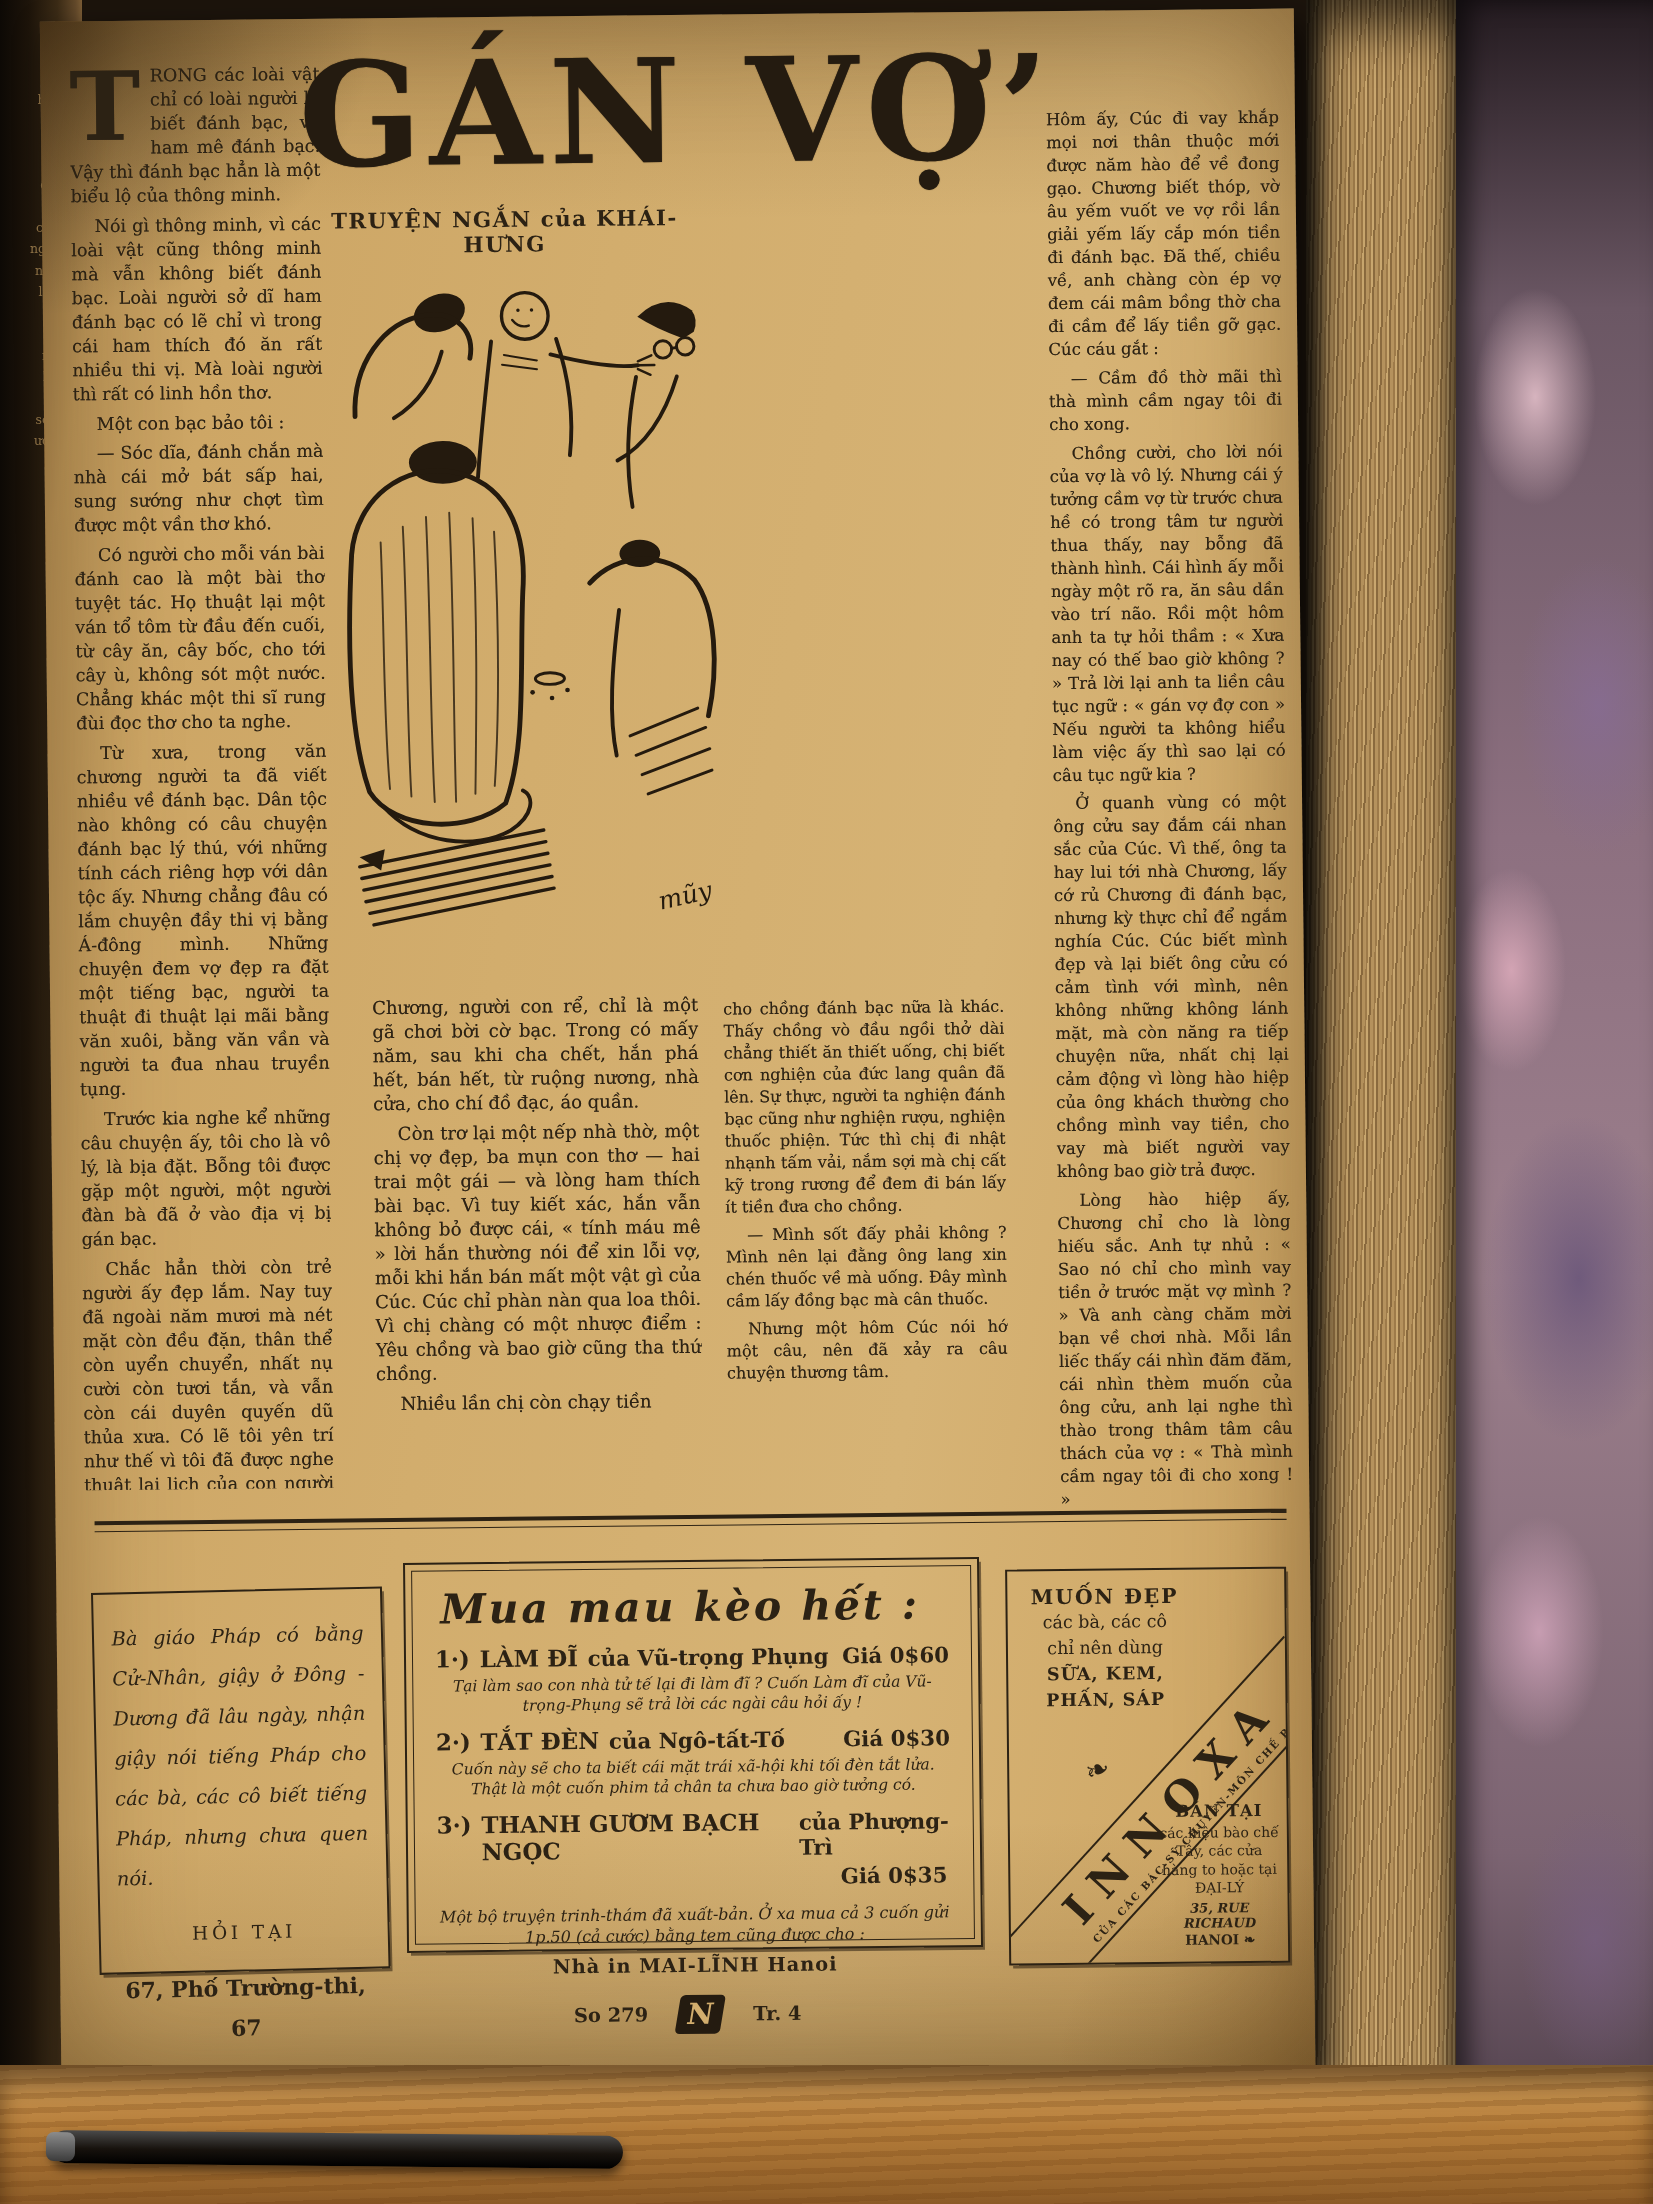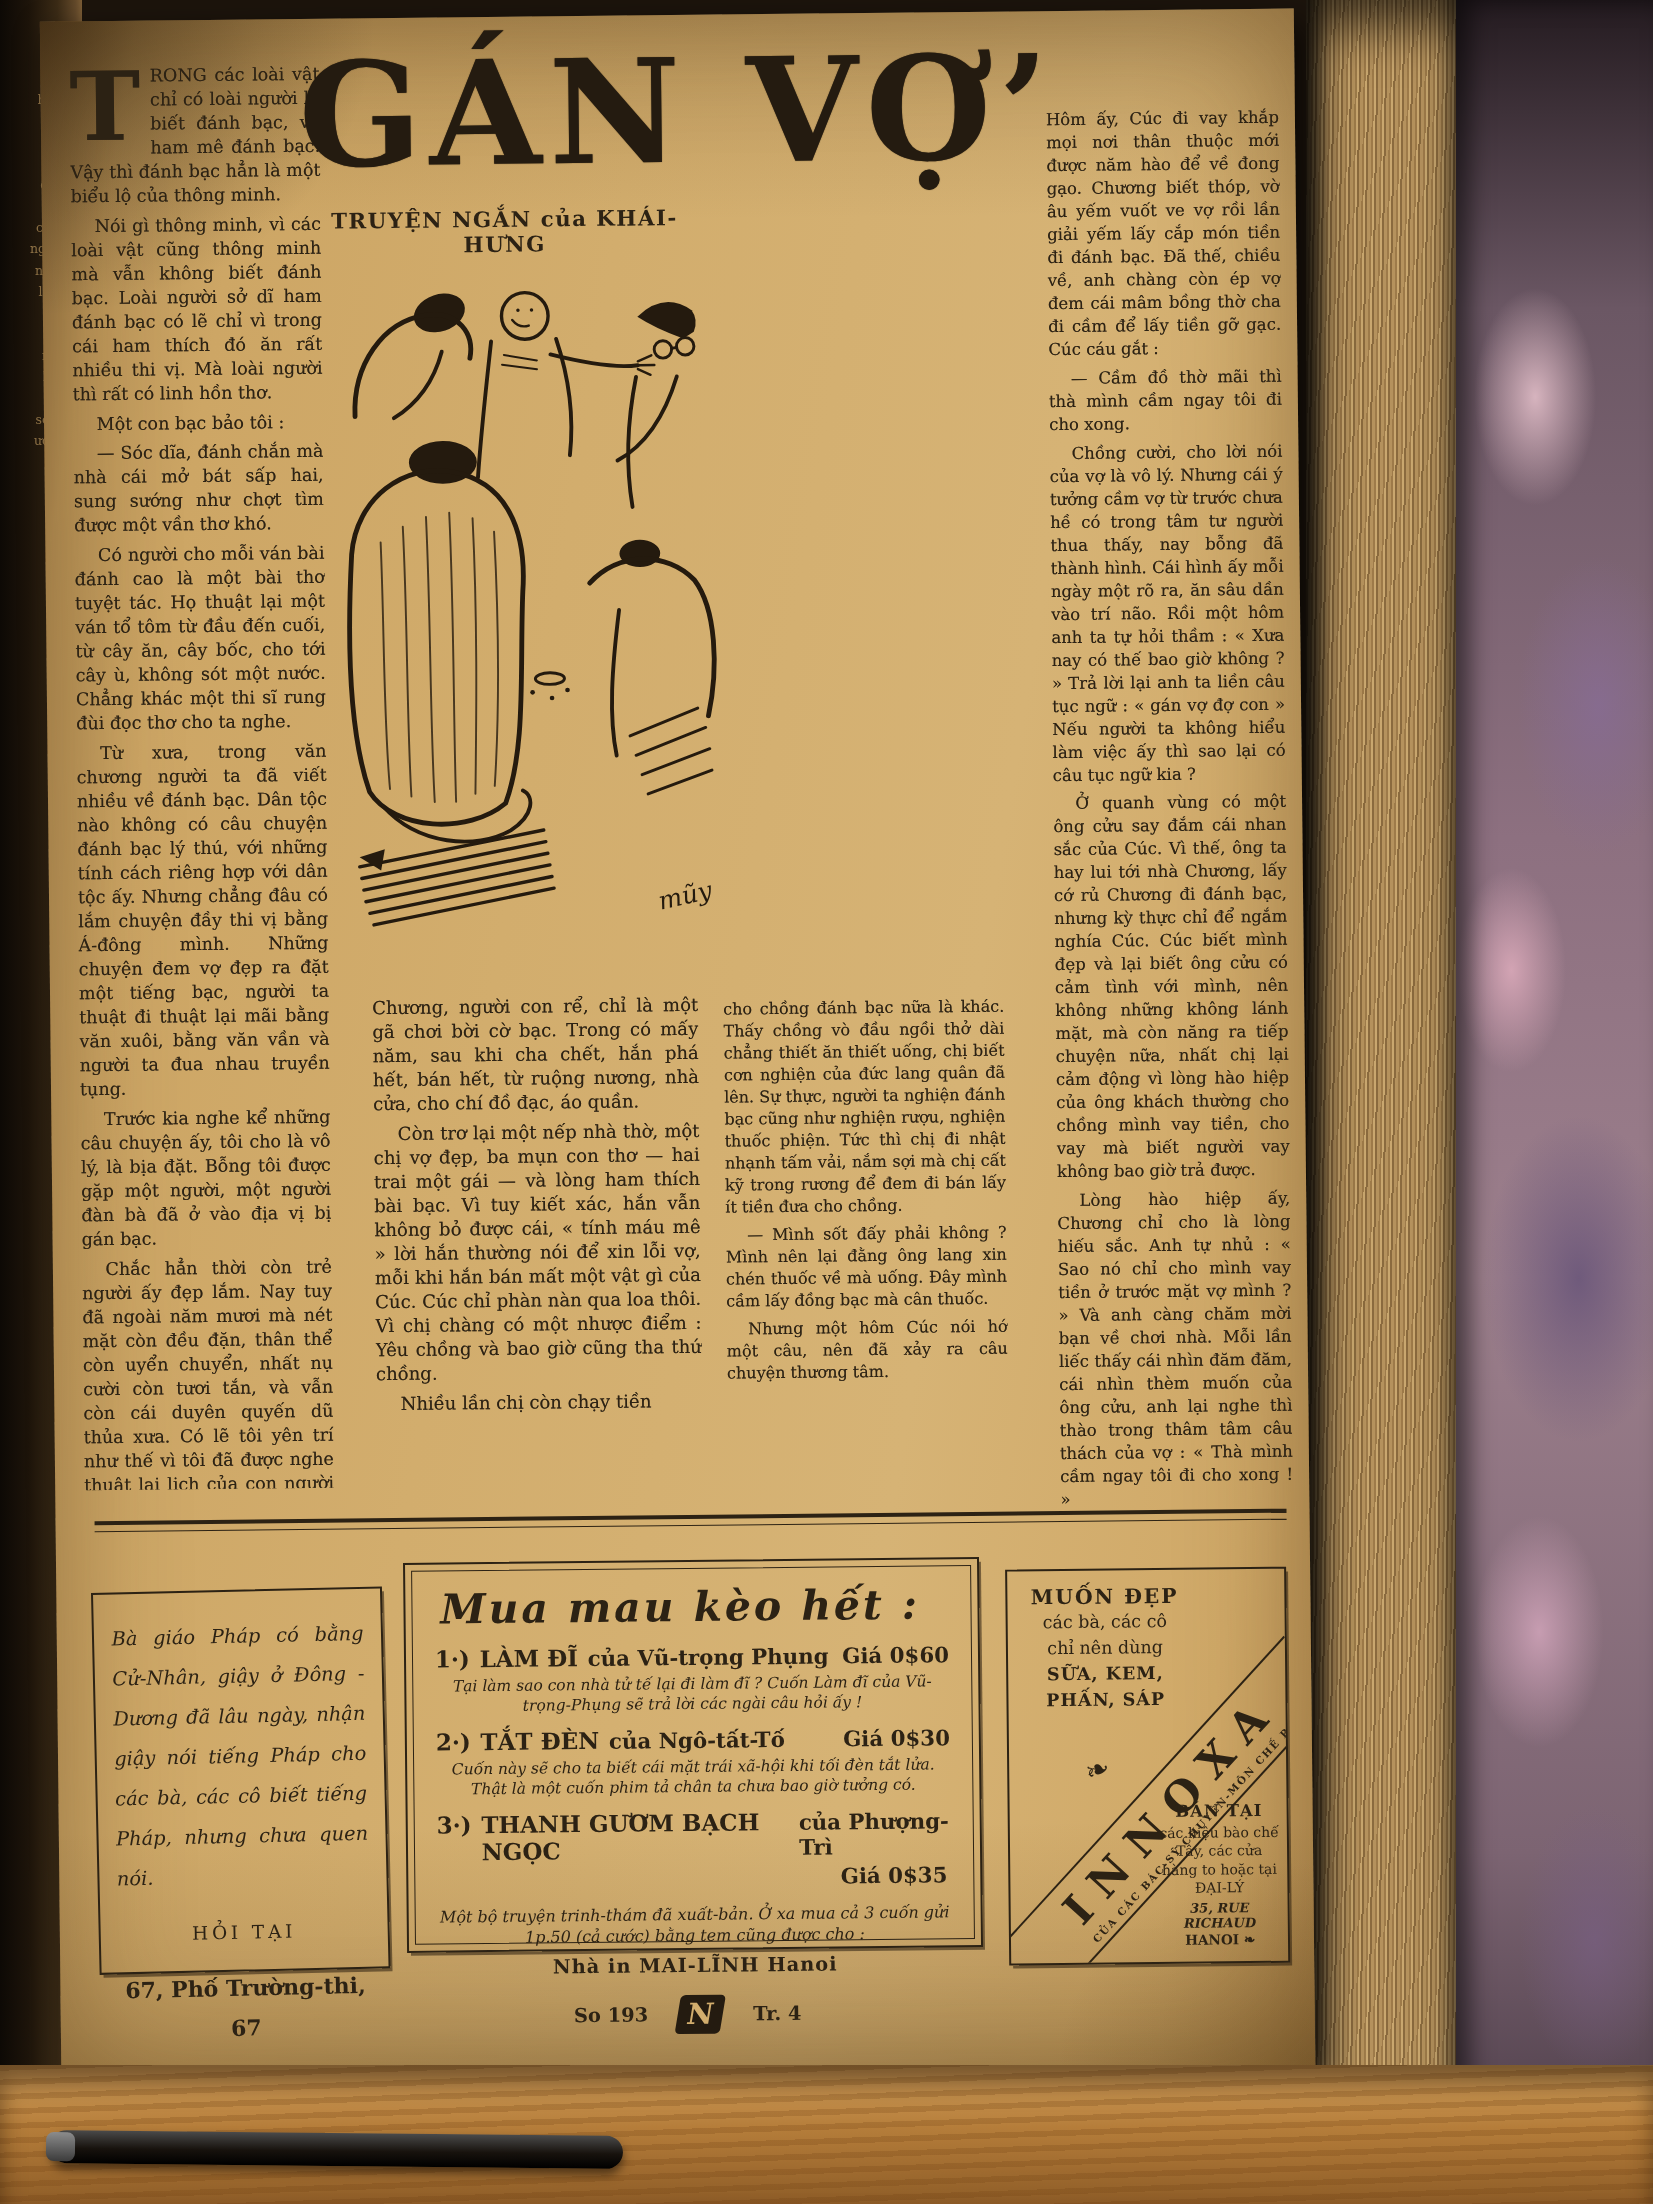--- a/index.html
+++ b/index.html
@@ -312,21 +312,21 @@
       </div>
       <div class="ad3-right">
         <div class="b1">BÁN TẠI</div>
         <div class="t">các hiệu bào chế Tây, các cửa hàng to hoặc tại ĐẠI-LÝ</div>
         <div class="rue">35, RUE RICHAUD</div>
         <div class="c">HANOI ❧</div>
       </div>
     </div>
 
     <div class="pfooter">
-      <span class="piece">So 193</span>
+      <span class="piece">So 279</span>
       <span class="piece nn-logo">N</span>
       <span class="piece">Tr. 4</span>
     </div>
 
   </div>
 
   <div class="table"></div>
   <div class="rod"></div>
 
 </div>

